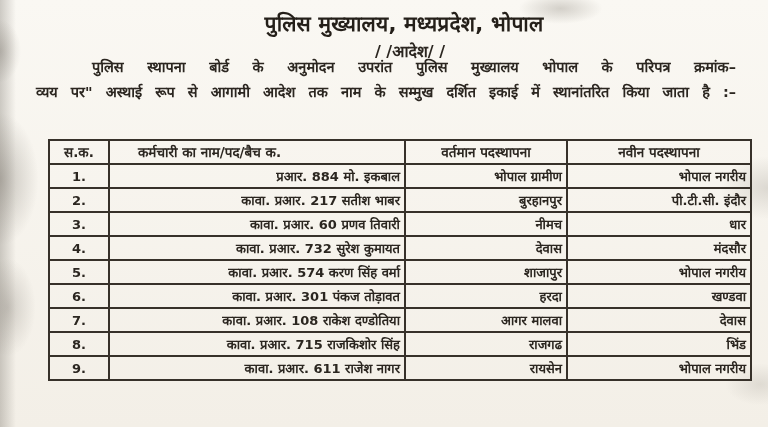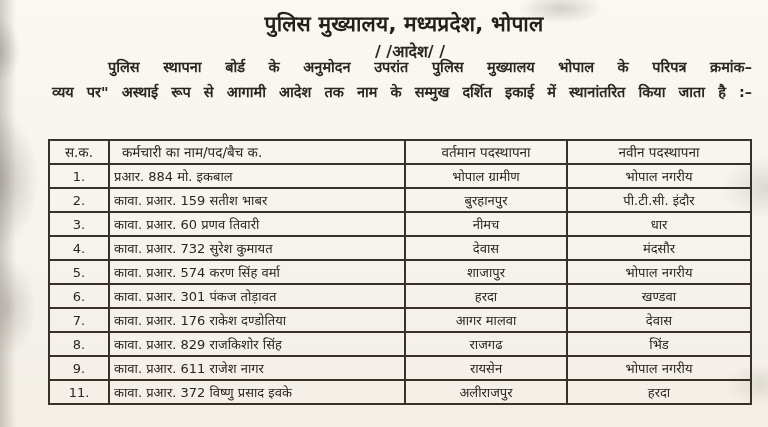--- a/index.html
+++ b/index.html
@@ -37,58 +37,58 @@
   }
   .order-heading {
     text-align: center;
     padding-left: 52px;
     margin-top: 3px;
     font-size: 16px;
     font-weight: 700;
   }
   .order-para {
     position: absolute;
-    left: 52px; top: 55px;
+    left: 36px; top: 55px;
     width: 700px;
     font-size: 14.5px;
     font-weight: 700;
     line-height: 25px;
     color: #2b2620;
   }
   .para-line { text-align: justify; text-align-last: justify; }
   .para-line.first { padding-left: 56px; }
 
   table.transfer-table {
     position: absolute;
     left: 48px; top: 139px;
     width: 702px;
     border-collapse: collapse;
     table-layout: fixed;
     z-index: 1;
   }
   .transfer-table th, .transfer-table td {
     border: 2px solid #37312a;
-    font-weight: 400;
+    font-weight: 700;
     color: #2b2620;
     padding: 0 4px;
     overflow: hidden;
     white-space: nowrap;
   }
   .transfer-table th {
     height: 22px;
     font-size: 13.5px;
     text-align: center;
   }
   .transfer-table td {
     height: 22px;
     font-size: 13px;
-    text-align: center;
+    text-align: right;
   }
-  .transfer-table th.h-name { text-align: left; padding-left: 12px; }
-  .transfer-table td.c-name { text-align: left; padding-left: 4px; }
+  .transfer-table th.h-name { text-align: left; padding-left: 28px; }
+  .transfer-table td.c-name { text-align: right; padding-left: 4px; }
   .transfer-table td.c-sno  { text-align: center; }
   col.w-sno  { width: 60px; }
   col.w-name { width: 296px; }
   col.w-cur  { width: 162px; }
   col.w-new  { width: 184px; }
 </style>
 </head>
 <body>
 
 <div class="scan-layer"></div>
@@ -120,21 +120,21 @@
     </thead>
     <tbody>
         <tr>
           <td class="c-sno">1.</td>
           <td class="c-name">प्रआर. 884 मो. इकबाल</td>
           <td class="c-cur">भोपाल ग्रामीण</td>
           <td class="c-new">भोपाल नगरीय</td>
         </tr>
         <tr>
           <td class="c-sno">2.</td>
-          <td class="c-name">कावा. प्रआर. 159 सतीश भाबर</td>
+          <td class="c-name">कावा. प्रआर. 217 सतीश भाबर</td>
           <td class="c-cur">बुरहानपुर</td>
           <td class="c-new">पी.टी.सी. इंदौर</td>
         </tr>
         <tr>
           <td class="c-sno">3.</td>
           <td class="c-name">कावा. प्रआर. 60 प्रणव तिवारी</td>
           <td class="c-cur">नीमच</td>
           <td class="c-new">धार</td>
         </tr>
         <tr>
@@ -150,38 +150,32 @@
           <td class="c-new">भोपाल नगरीय</td>
         </tr>
         <tr>
           <td class="c-sno">6.</td>
           <td class="c-name">कावा. प्रआर. 301 पंकज तोड़ावत</td>
           <td class="c-cur">हरदा</td>
           <td class="c-new">खण्डवा</td>
         </tr>
         <tr>
           <td class="c-sno">7.</td>
-          <td class="c-name">कावा. प्रआर. 176 राकेश दण्डोतिया</td>
+          <td class="c-name">कावा. प्रआर. 108 राकेश दण्डोतिया</td>
           <td class="c-cur">आगर मालवा</td>
           <td class="c-new">देवास</td>
         </tr>
         <tr>
           <td class="c-sno">8.</td>
-          <td class="c-name">कावा. प्रआर. 829 राजकिशोर सिंह</td>
+          <td class="c-name">कावा. प्रआर. 715 राजकिशोर सिंह</td>
           <td class="c-cur">राजगढ</td>
           <td class="c-new">भिंड</td>
         </tr>
         <tr>
           <td class="c-sno">9.</td>
           <td class="c-name">कावा. प्रआर. 611 राजेश नागर</td>
           <td class="c-cur">रायसेन</td>
           <td class="c-new">भोपाल नगरीय</td>
         </tr>
-        <tr>
-          <td class="c-sno">11.</td>
-          <td class="c-name">कावा. प्रआर. 372 विष्णु प्रसाद इवके</td>
-          <td class="c-cur">अलीराजपुर</td>
-          <td class="c-new">हरदा</td>
-        </tr>
       </tbody>
   </table>
 
 </div>
 
 </body></html>

